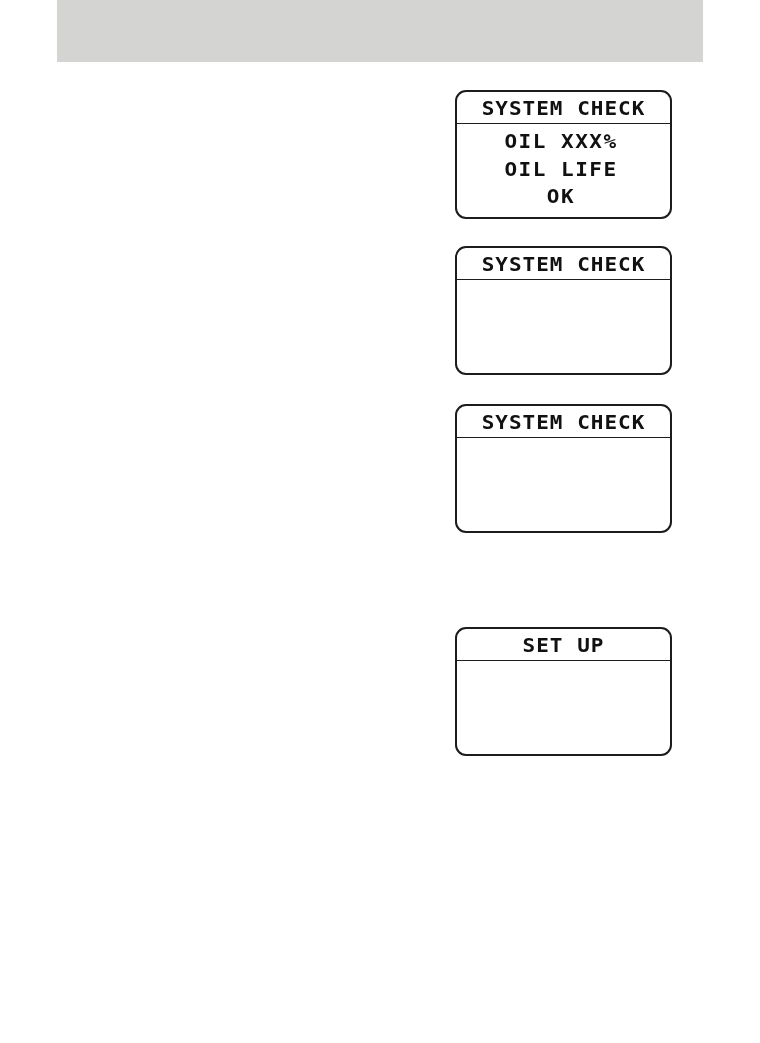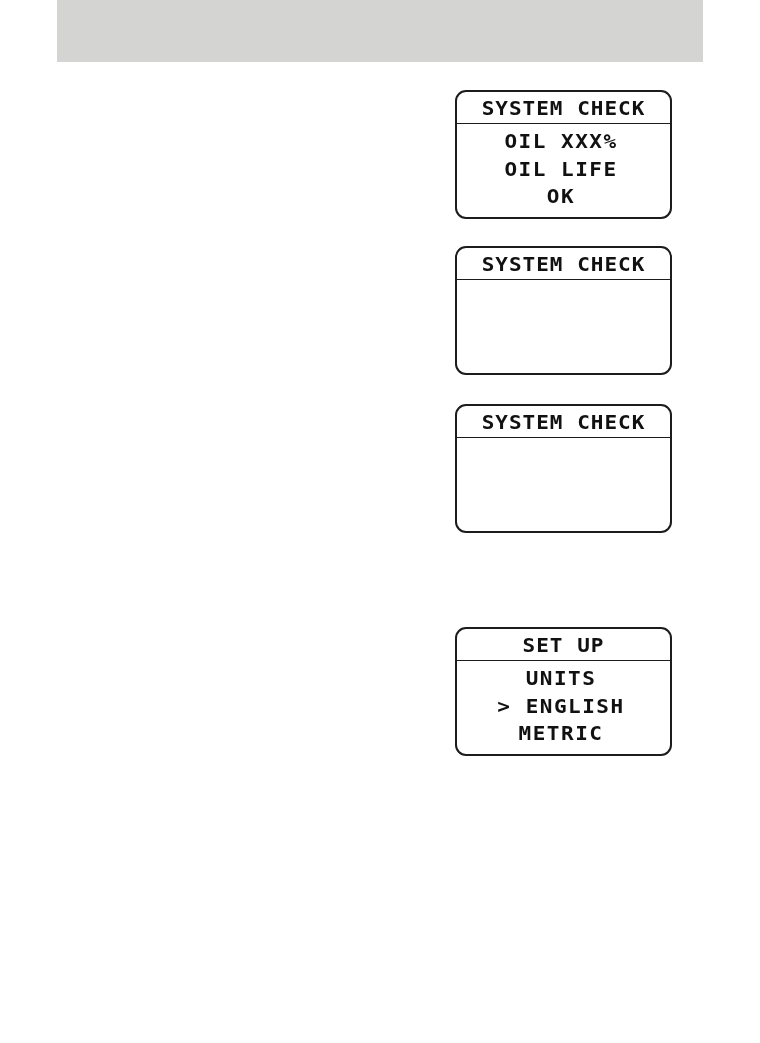--- a/index.html
+++ b/index.html
@@ -100,20 +100,15 @@
   <div class="lcd" id="lcd-3">
     <div class="lcd-header">
       <span class="lcd-title">SYSTEM CHECK</span>
     </div>
   </div>
 
   <div class="lcd" id="lcd-4">
     <div class="lcd-header">
       <span class="lcd-title">SET UP</span>
     </div>
-    <div class="lcd-body">
-      <span class="lcd-line">UNITS</span>
-      <span class="lcd-line">&gt; ENGLISH</span>
-      <span class="lcd-line">METRIC</span>
-    </div>
   </div>
 
 </div>
 
 </body></html>

